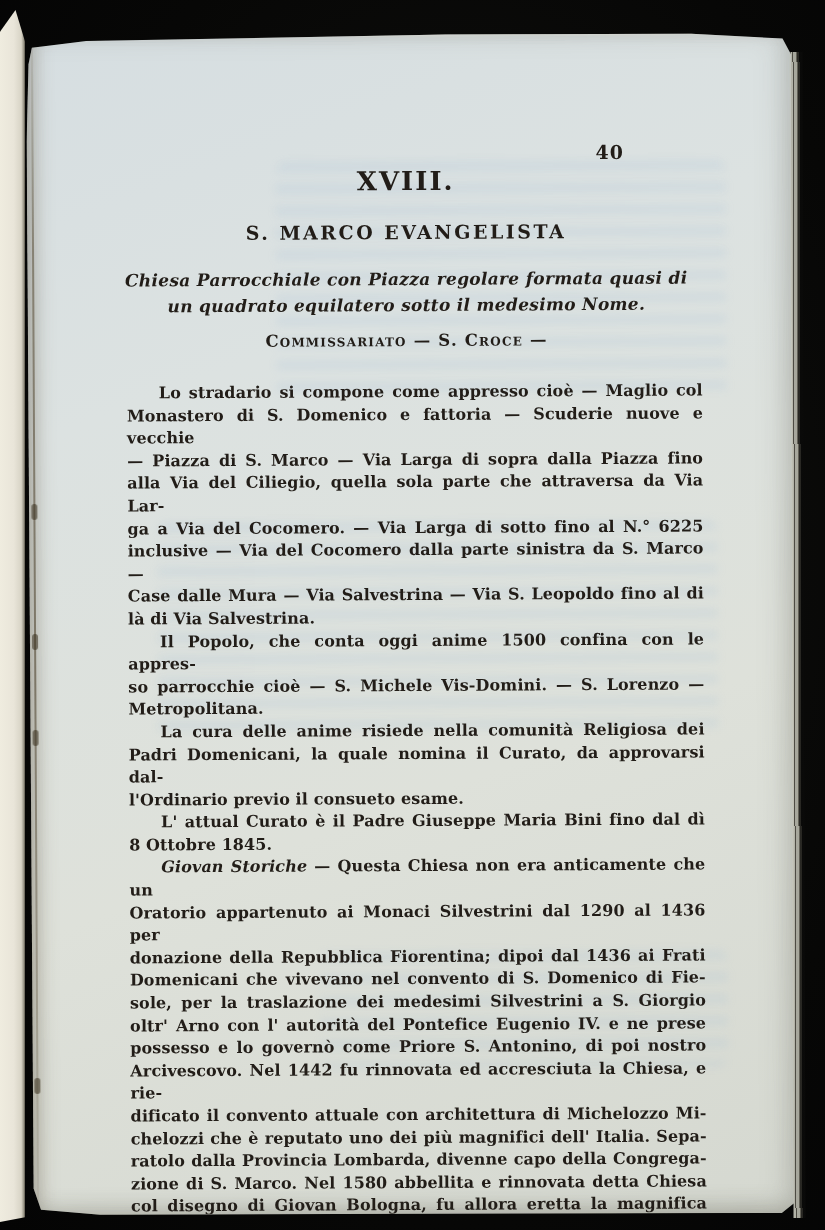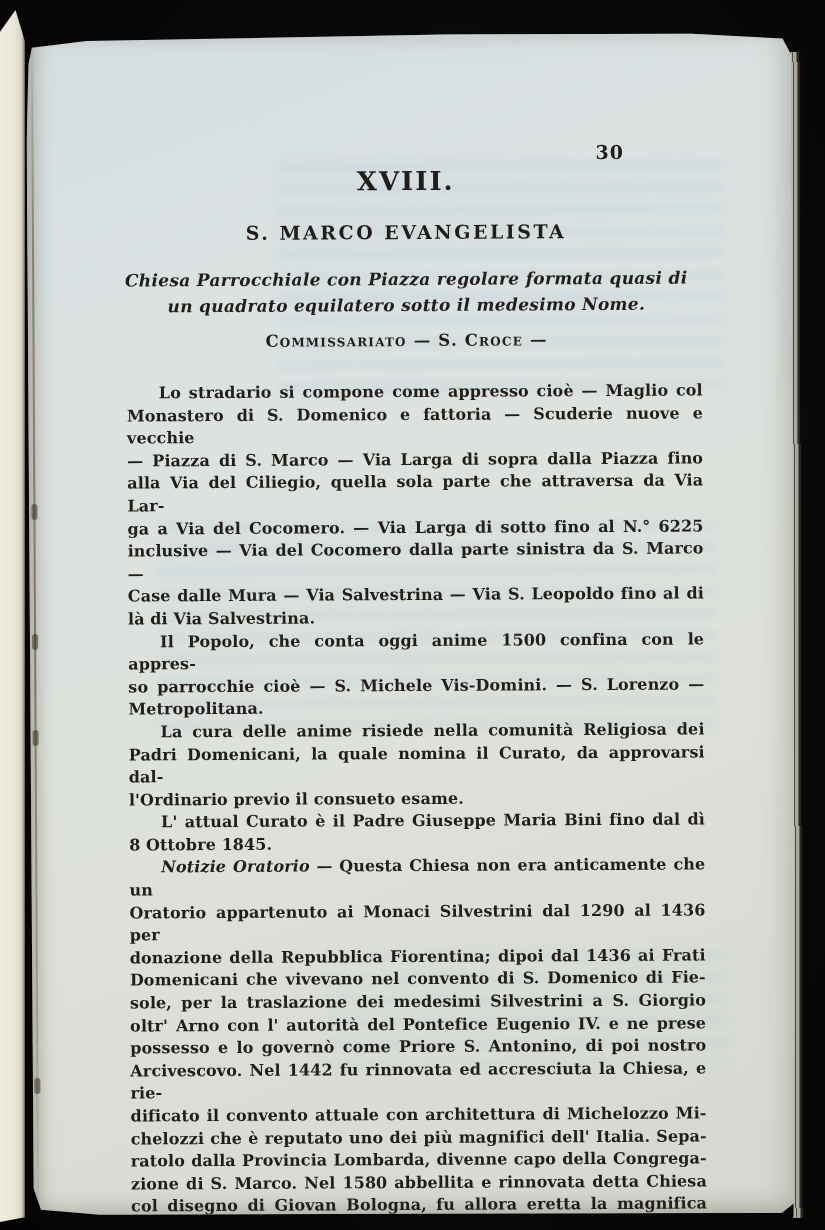--- a/index.html
+++ b/index.html
@@ -90,21 +90,21 @@
     <div class="bleed b1"></div>
     <div class="bleed b2"></div>
     <div class="bleed b3"></div>
 
     <div class="crease"></div>
     <div class="stitch st1"></div>
     <div class="stitch st2"></div>
     <div class="stitch st3"></div>
     <div class="stitch st4"></div>
 
-    <div class="pageno">30</div>
+    <div class="pageno">40</div>
 
     <div class="content">
       <div class="chapter">XVIII.</div>
       <div class="title">S. MARCO EVANGELISTA</div>
       <div class="subtitle">
         <div class="sub-line">Chiesa Parrocchiale con Piazza regolare formata quasi di</div>
         <div class="sub-line">un quadrato equilatero sotto il medesimo Nome.</div>
       </div>
       <div class="commissariato">Commissariato — S. Croce —</div>
       <div class="body">
@@ -117,21 +117,21 @@
           <div class="line">Case dalle Mura — Via Salvestrina — Via S. Leopoldo fino al di</div>
           <div class="line last">là di Via Salvestrina.</div>
           <div class="line indent">Il Popolo, che conta oggi anime 1500 confina con le appres-</div>
           <div class="line">so parrocchie cioè — S. Michele Vis-Domini. — S. Lorenzo —</div>
           <div class="line last">Metropolitana.</div>
           <div class="line indent">La cura delle anime risiede nella comunità Religiosa dei</div>
           <div class="line">Padri Domenicani, la quale nomina il Curato, da approvarsi dal-</div>
           <div class="line last">l'Ordinario previo il consueto esame.</div>
           <div class="line indent">L' attual Curato è il Padre Giuseppe Maria Bini fino dal dì</div>
           <div class="line last">8 Ottobre 1845.</div>
-          <div class="line indent"><i>Notizie Oratorio</i> — Questa Chiesa non era anticamente che un</div>
+          <div class="line indent"><i>Giovan Storiche</i> — Questa Chiesa non era anticamente che un</div>
           <div class="line">Oratorio appartenuto ai Monaci Silvestrini dal 1290 al 1436 per</div>
           <div class="line">donazione della Repubblica Fiorentina; dipoi dal 1436 ai Frati</div>
           <div class="line">Domenicani che vivevano nel convento di S. Domenico di Fie-</div>
           <div class="line">sole, per la traslazione dei medesimi Silvestrini a S. Giorgio</div>
           <div class="line">oltr' Arno con l' autorità del Pontefice Eugenio IV. e ne prese</div>
           <div class="line">possesso e lo governò come Priore S. Antonino, di poi nostro</div>
           <div class="line">Arcivescovo. Nel 1442 fu rinnovata ed accresciuta la Chiesa, e rie-</div>
           <div class="line">dificato il convento attuale con architettura di Michelozzo Mi-</div>
           <div class="line">chelozzi che è reputato uno dei più magnifici dell' Italia. Sepa-</div>
           <div class="line">ratolo dalla Provincia Lombarda, divenne capo della Congrega-</div>

